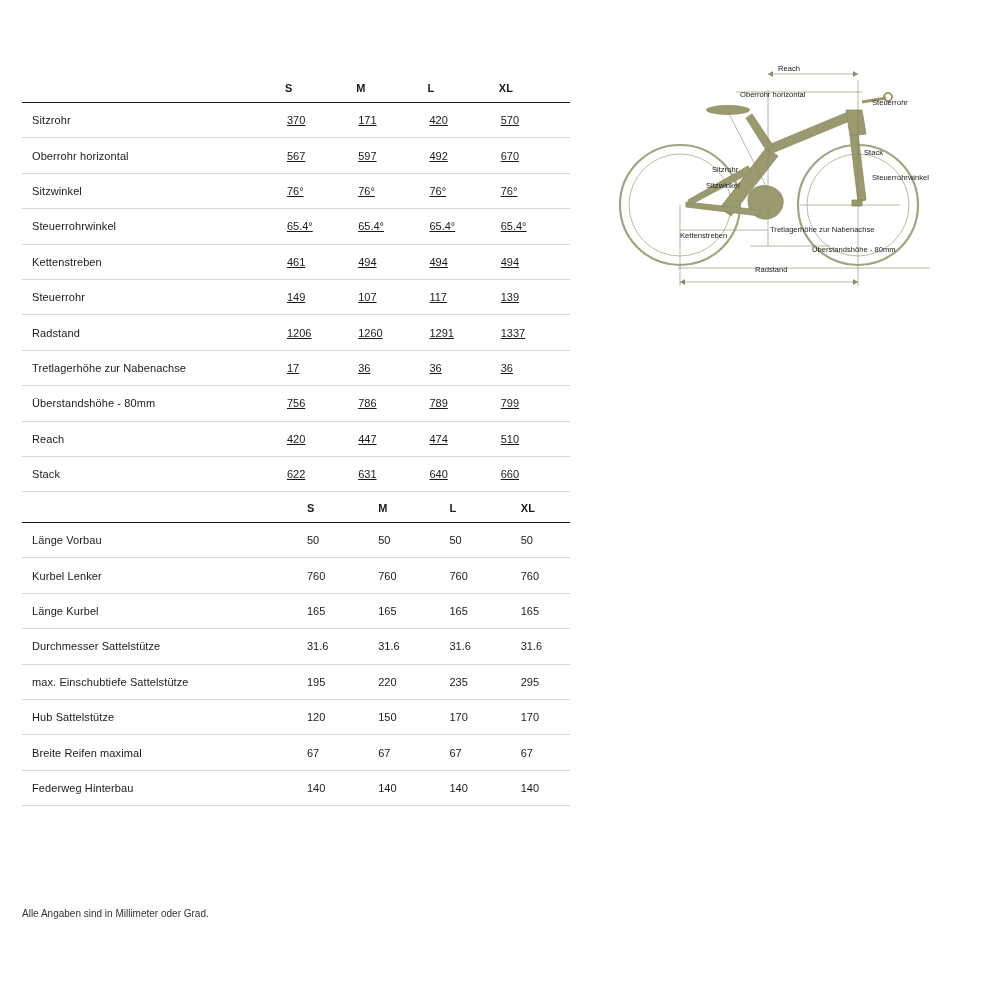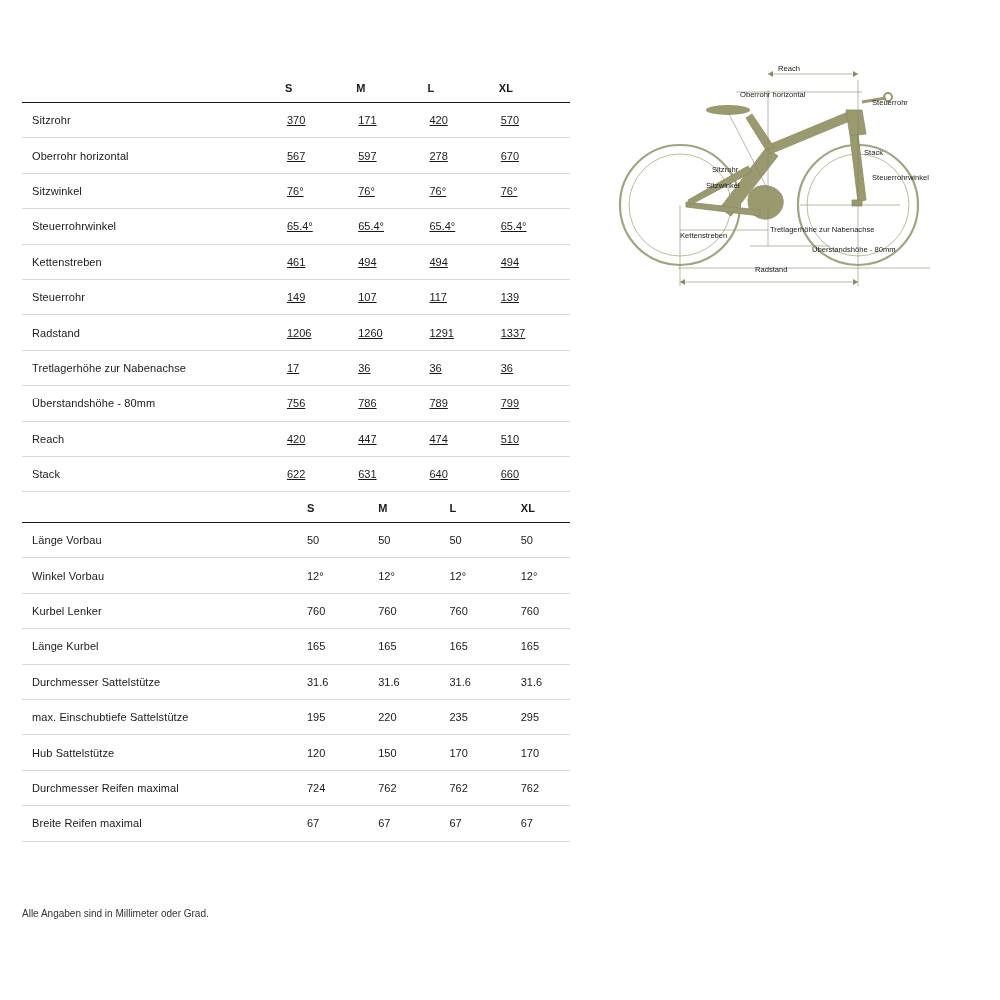--- a/index.html
+++ b/index.html
@@ -133,21 +133,21 @@
         <td class="row-label">Sitzrohr</td>
         <td class="cell-val">370</td>
         <td class="cell-val">171</td>
         <td class="cell-val">420</td>
         <td class="cell-val">570</td>
       </tr>
       <tr>
         <td class="row-label">Oberrohr horizontal</td>
         <td class="cell-val">567</td>
         <td class="cell-val">597</td>
-        <td class="cell-val">278</td>
+        <td class="cell-val">492</td>
         <td class="cell-val">670</td>
       </tr>
       <tr>
         <td class="row-label">Sitzwinkel</td>
         <td class="cell-val">76°</td>
         <td class="cell-val">76°</td>
         <td class="cell-val">76°</td>
         <td class="cell-val">76°</td>
       </tr>
       <tr>
@@ -228,27 +228,20 @@
     </thead>
     <tbody>
       <tr>
         <td class="row-label">Länge Vorbau</td>
         <td class="cell-val">50</td>
         <td class="cell-val">50</td>
         <td class="cell-val">50</td>
         <td class="cell-val">50</td>
       </tr>
       <tr>
-        <td class="row-label">Winkel Vorbau</td>
-        <td class="cell-val">12°</td>
-        <td class="cell-val">12°</td>
-        <td class="cell-val">12°</td>
-        <td class="cell-val">12°</td>
-      </tr>
-      <tr>
         <td class="row-label">Kurbel Lenker</td>
         <td class="cell-val">760</td>
         <td class="cell-val">760</td>
         <td class="cell-val">760</td>
         <td class="cell-val">760</td>
       </tr>
       <tr>
         <td class="row-label">Länge Kurbel</td>
         <td class="cell-val">165</td>
         <td class="cell-val">165</td>
@@ -270,32 +263,32 @@
         <td class="cell-val">295</td>
       </tr>
       <tr>
         <td class="row-label">Hub Sattelstütze</td>
         <td class="cell-val">120</td>
         <td class="cell-val">150</td>
         <td class="cell-val">170</td>
         <td class="cell-val">170</td>
       </tr>
       <tr>
-        <td class="row-label">Durchmesser Reifen maximal</td>
-        <td class="cell-val">724</td>
-        <td class="cell-val">762</td>
-        <td class="cell-val">762</td>
-        <td class="cell-val">762</td>
-      </tr>
-      <tr>
         <td class="row-label">Breite Reifen maximal</td>
         <td class="cell-val">67</td>
         <td class="cell-val">67</td>
         <td class="cell-val">67</td>
         <td class="cell-val">67</td>
+      </tr>
+      <tr>
+        <td class="row-label">Federweg Hinterbau</td>
+        <td class="cell-val">140</td>
+        <td class="cell-val">140</td>
+        <td class="cell-val">140</td>
+        <td class="cell-val">140</td>
       </tr>
     </tbody>
   </table>
 
   <div class="footnote">Alle Angaben sind in Millimeter oder Grad.</div>
 
   <div class="diagram">
     <svg width="380" height="240" viewBox="0 0 380 240" xmlns="http://www.w3.org/2000/svg">
       <g>
         <circle cx="80" cy="155" r="60" fill="none" stroke="#a3a380" stroke-width="2.2"></circle>

